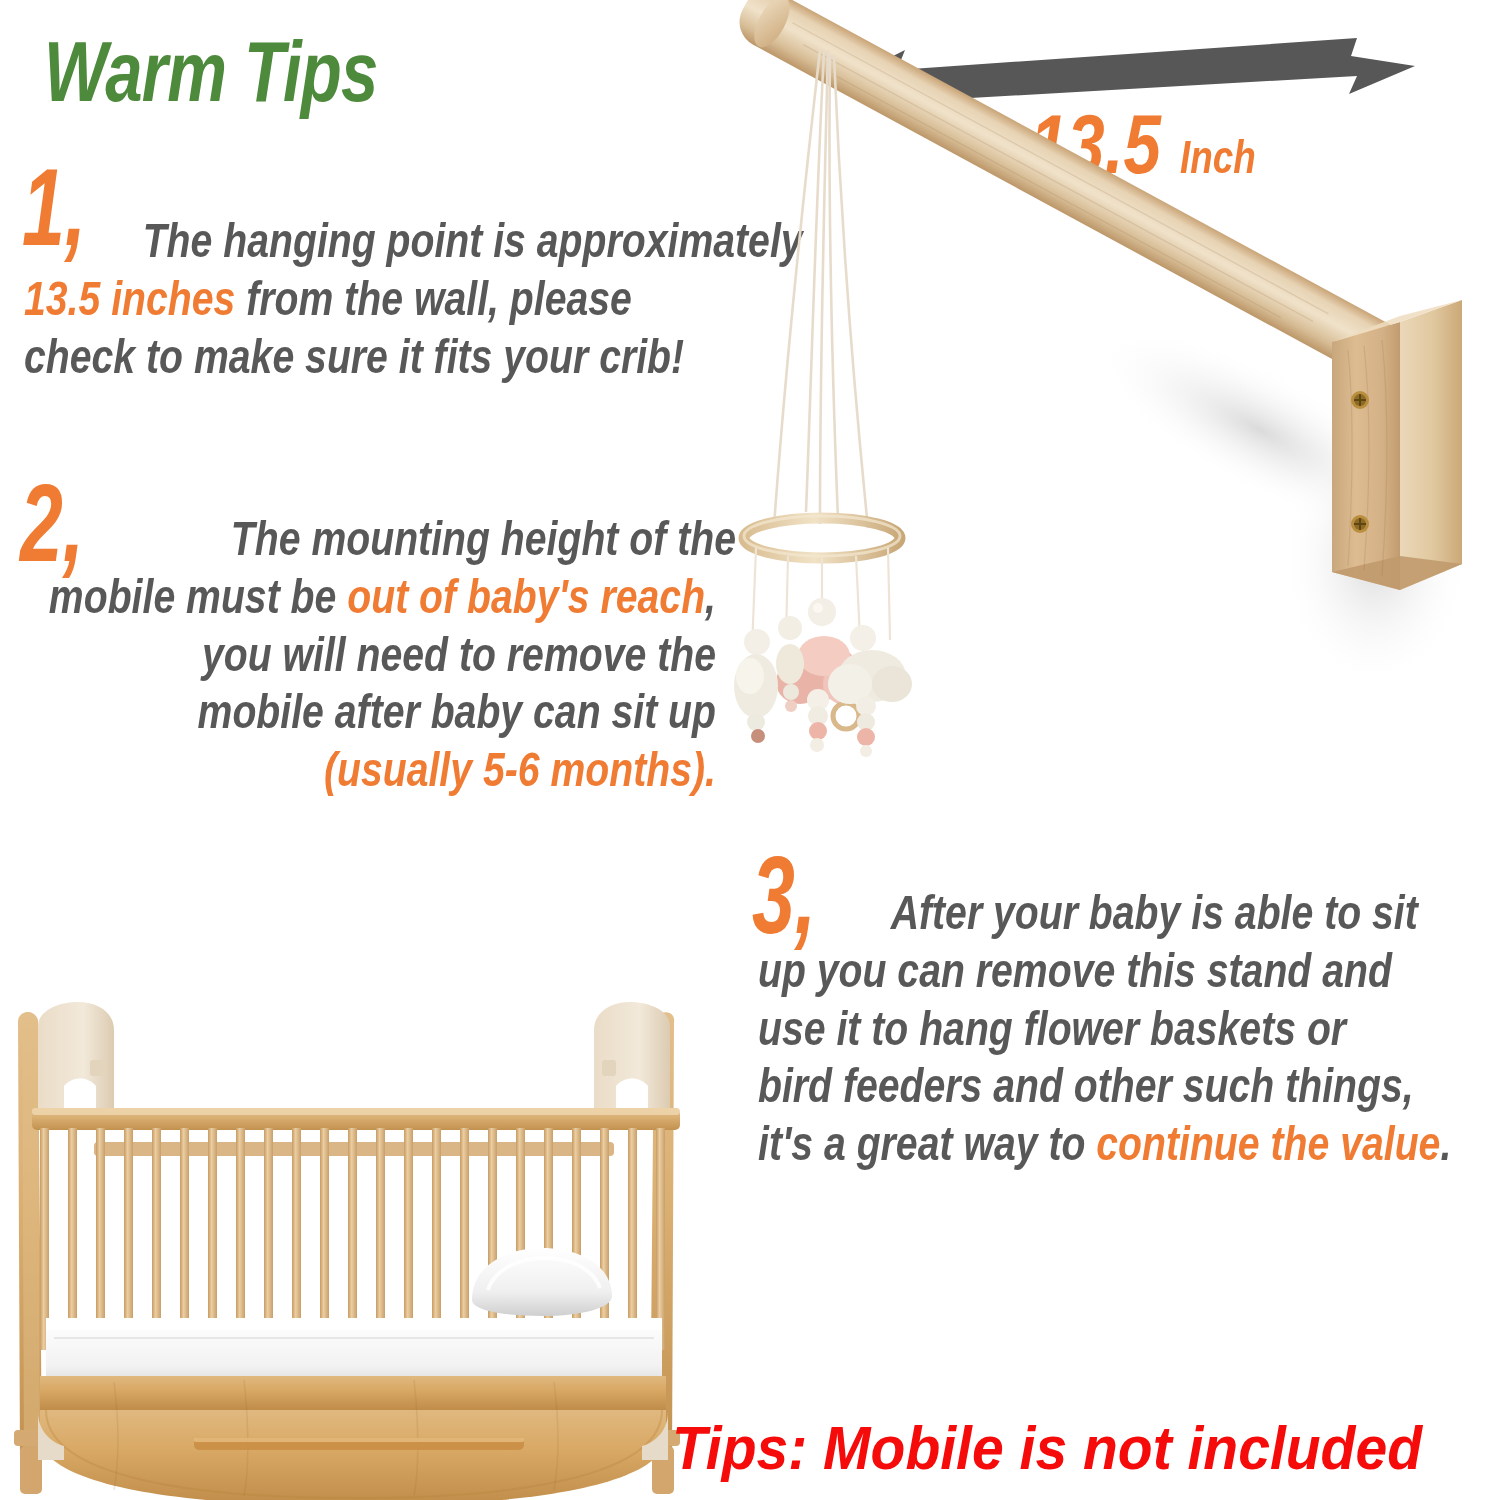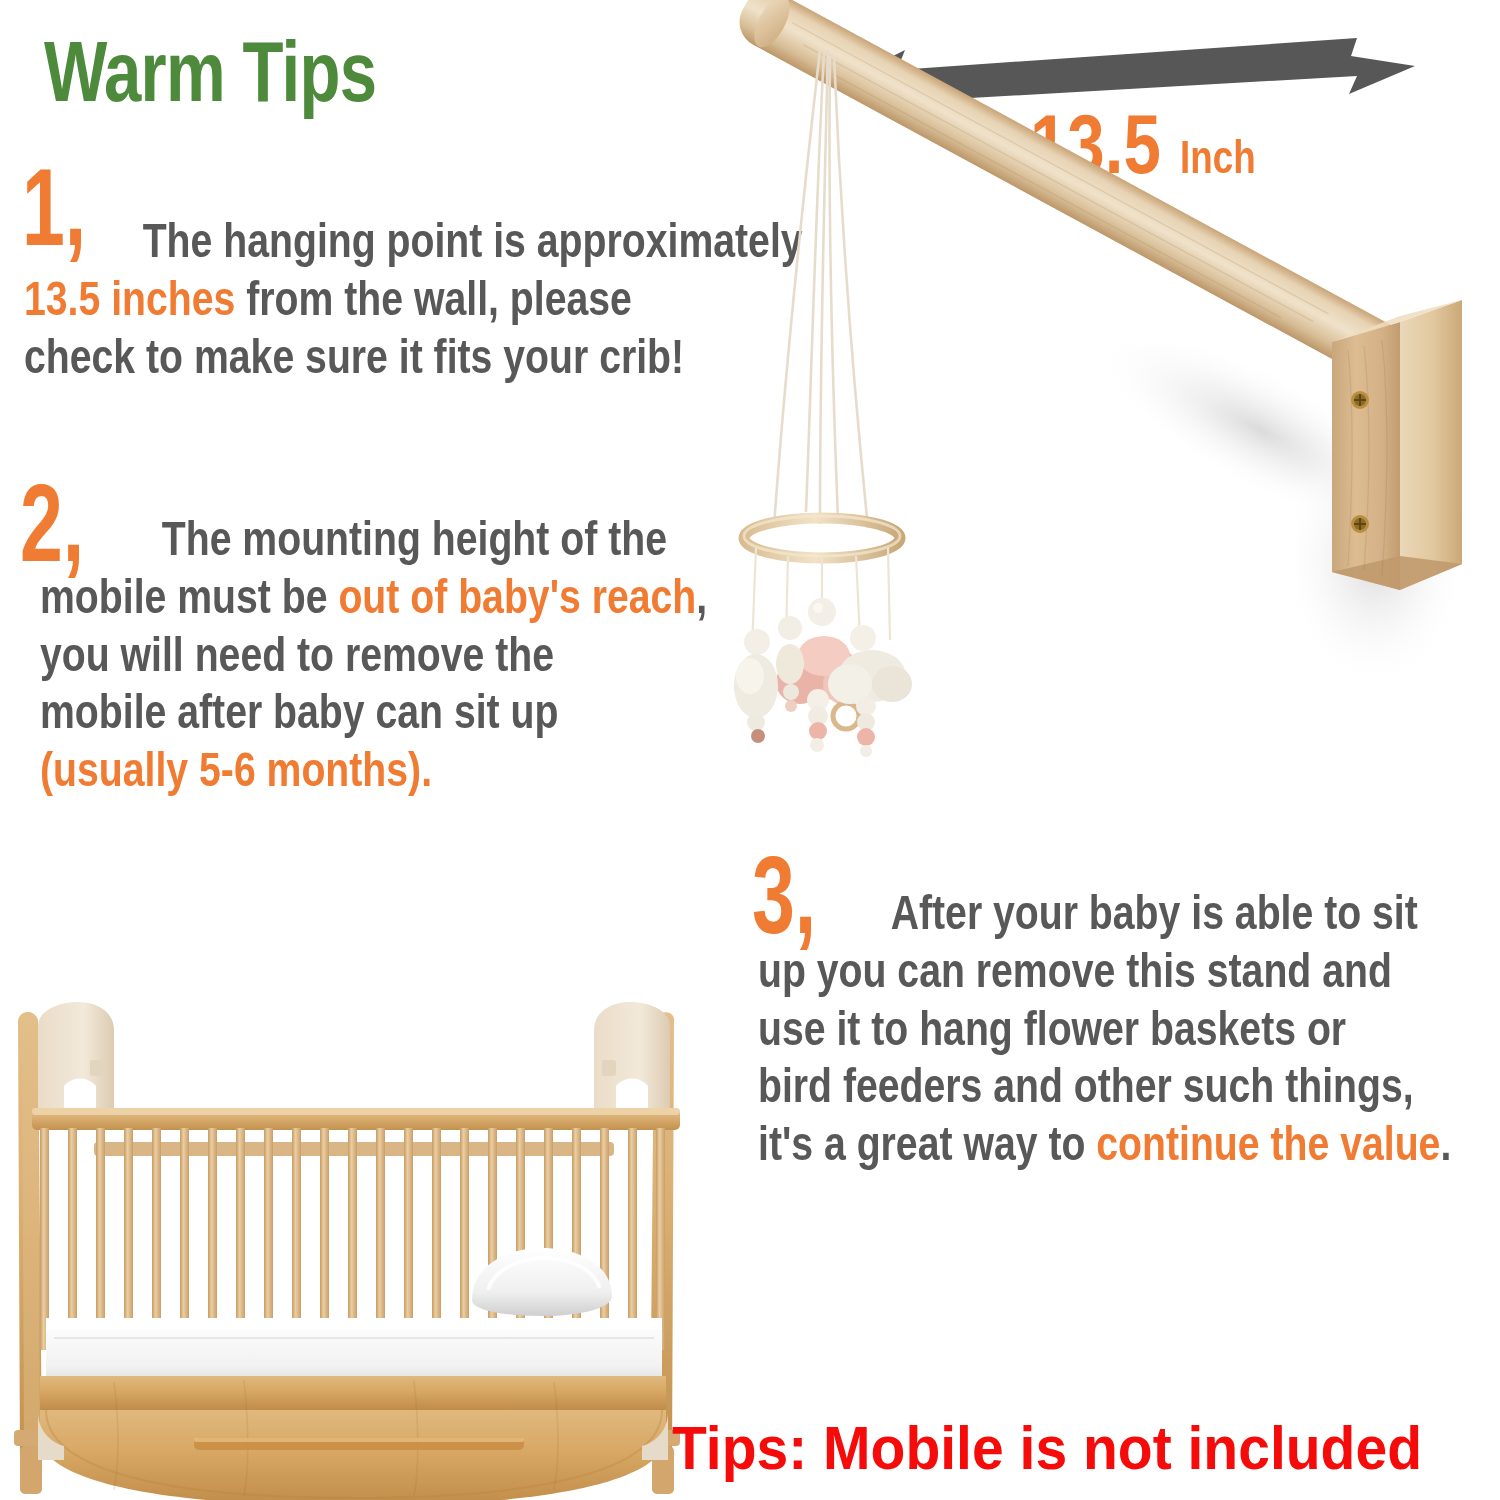--- a/index.html
+++ b/index.html
@@ -9,20 +9,21 @@
   }
   body {
     font-family: "Liberation Sans", sans-serif;
   }
   #page {
     position: relative;
     width: 1500px;
     height: 1500px;
     background: #ffffff;
     overflow: hidden;
+    font-style: italic;
   }
 
   
   .cond {
     font-family: "Liberation Sans Narrow", "Liberation Sans", sans-serif;
     font-weight: bold;
     transform: scaleX(0.78);
     transform-origin: left center;
     white-space: nowrap;
   }
@@ -67,21 +68,21 @@
   .or { color: #F07B32; }
 
   
   #tip1-num { left: 22px; top: 152px; }
   #tip1-body { left: 110px; top: 212px; width: 800px; }
   #tip1-body .ln:nth-child(2),
   #tip1-body .ln:nth-child(3) { margin-left: -86px; }
 
   
   #tip2-num { left: 20px; top: 468px; }
-  #tip2-body { left: 140px; top: 510px; width: 760px; }
+  #tip2-body { left: 128px; top: 510px; width: 760px; text-align: right; }
   #tip2-body .ln:nth-child(n+2) { margin-left: -100px; }
 
   
   #tip3-num { left: 752px; top: 840px; }
   #tip3-body { left: 858px; top: 884px; width: 700px; }
   #tip3-body .ln:nth-child(n+2) { margin-left: -100px; }
 
   
   #red-note {
     position: absolute;

